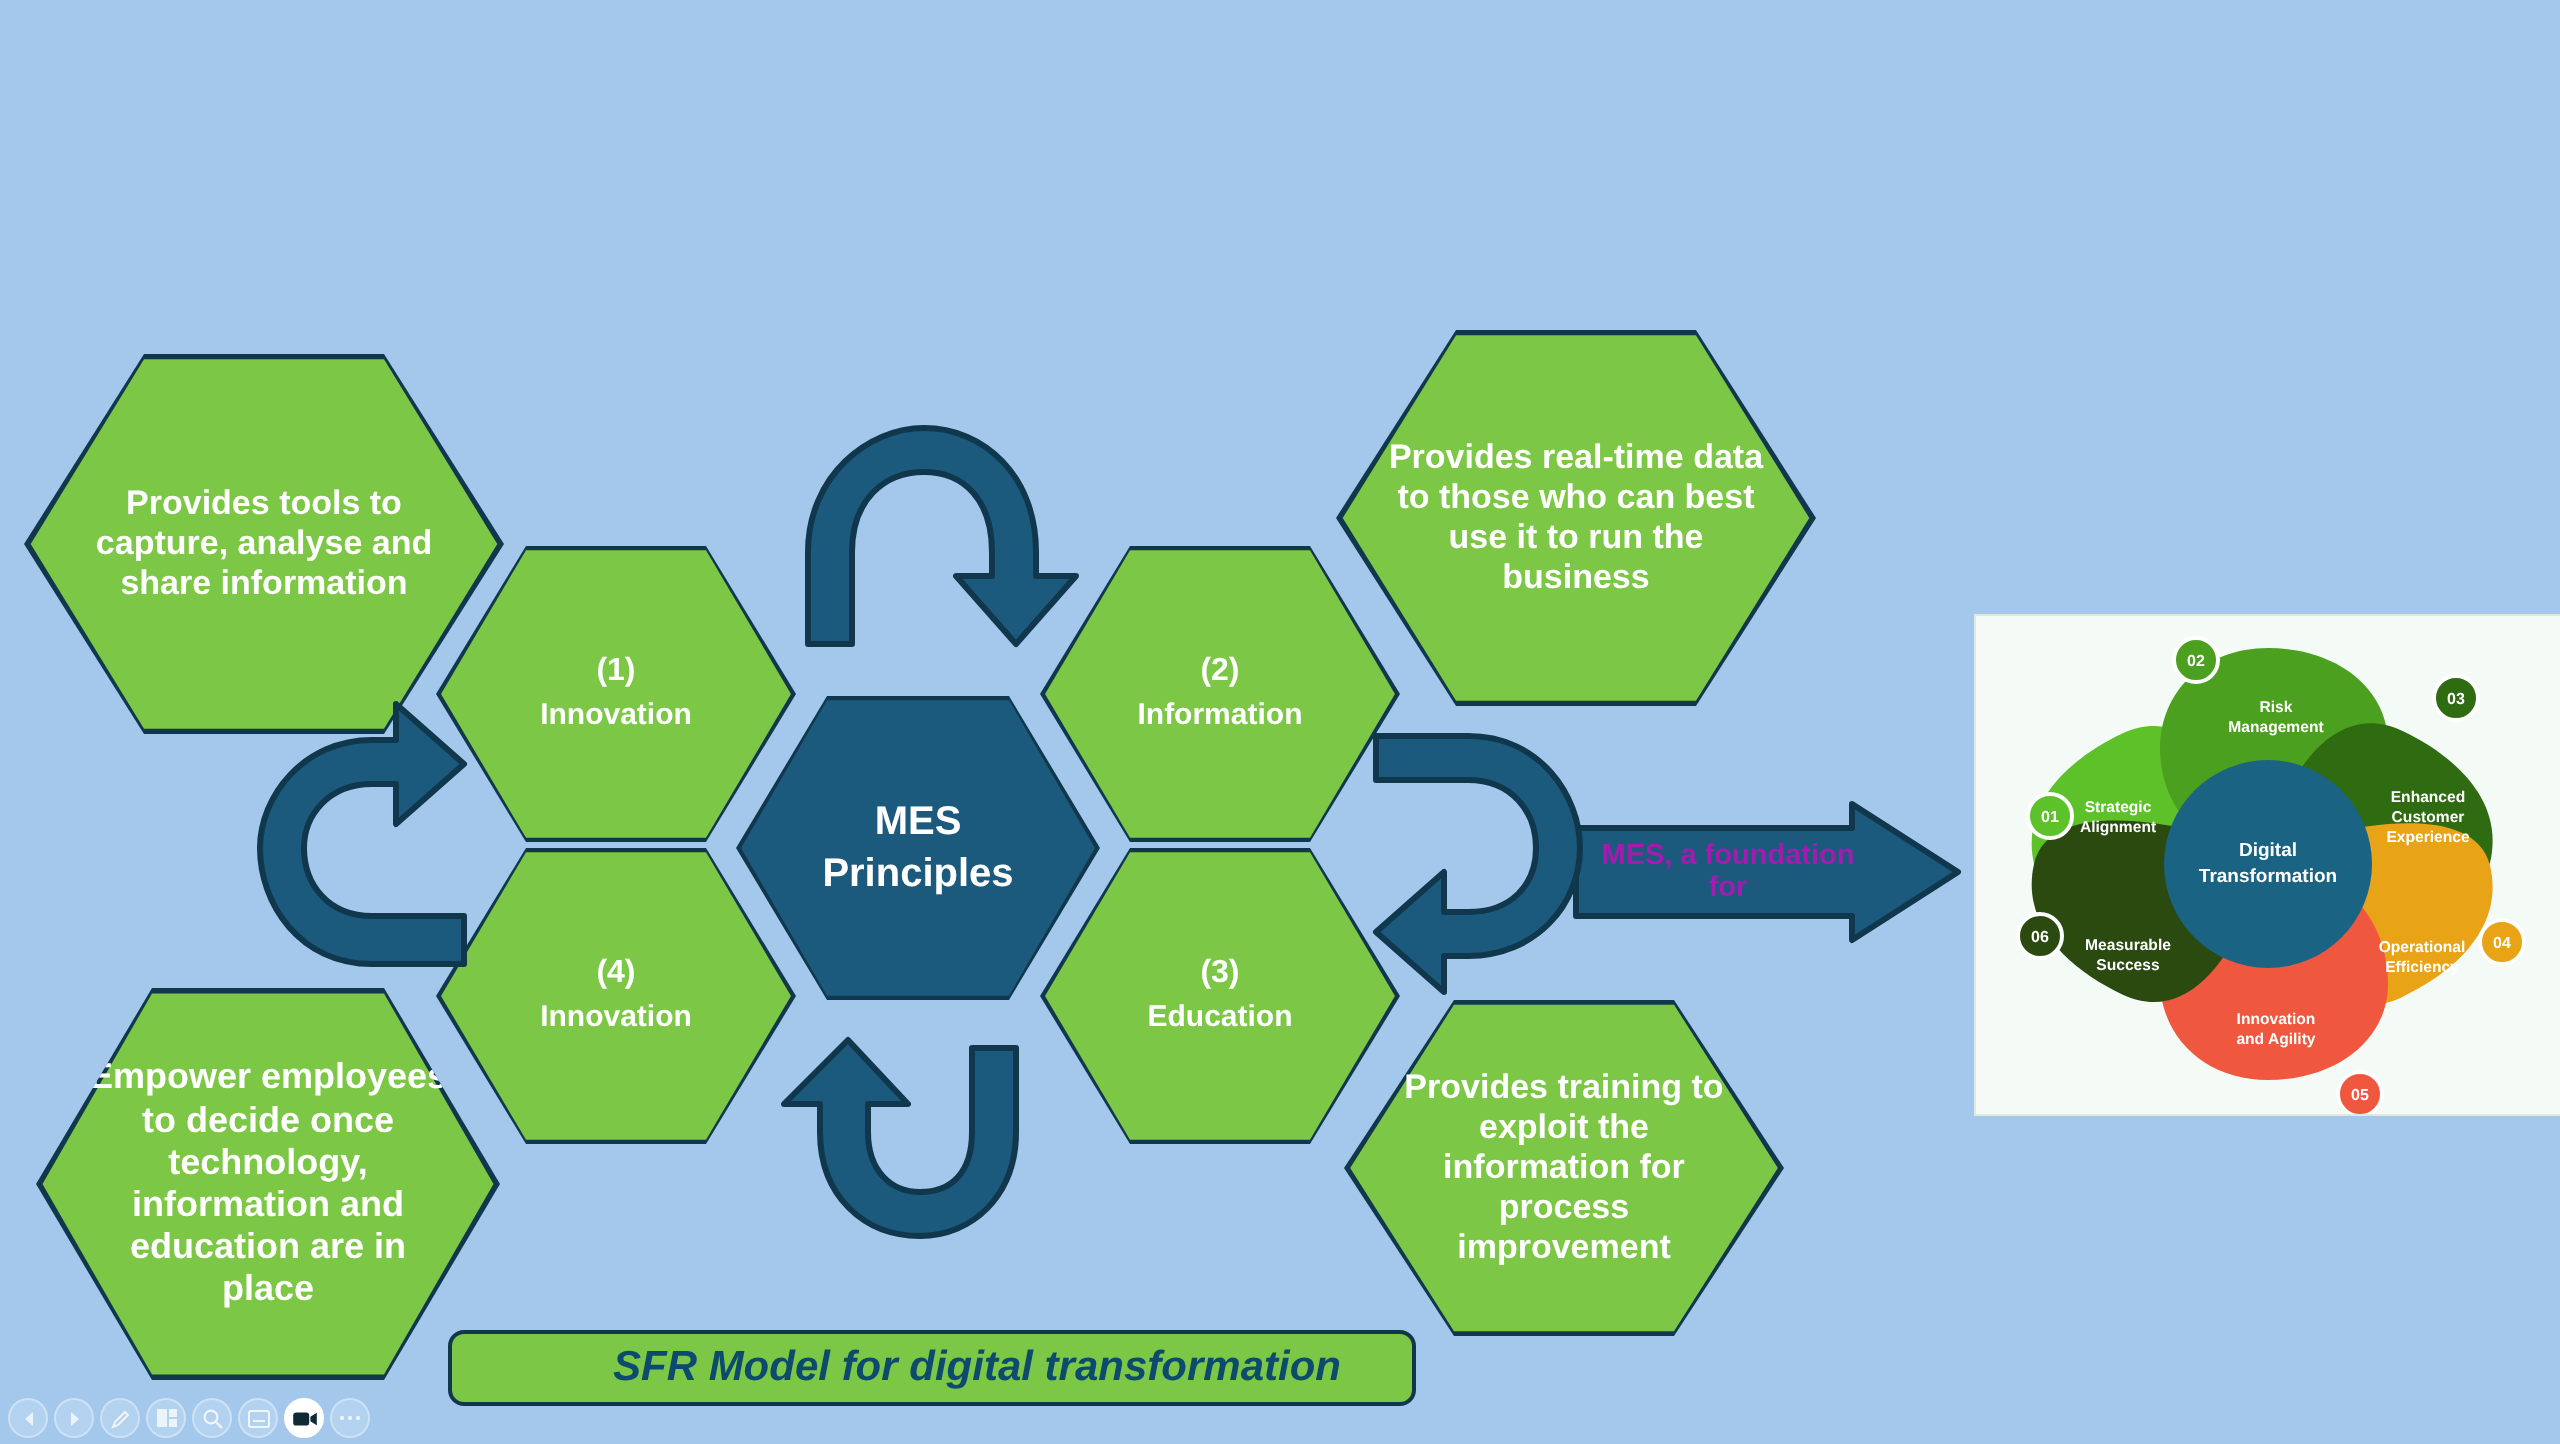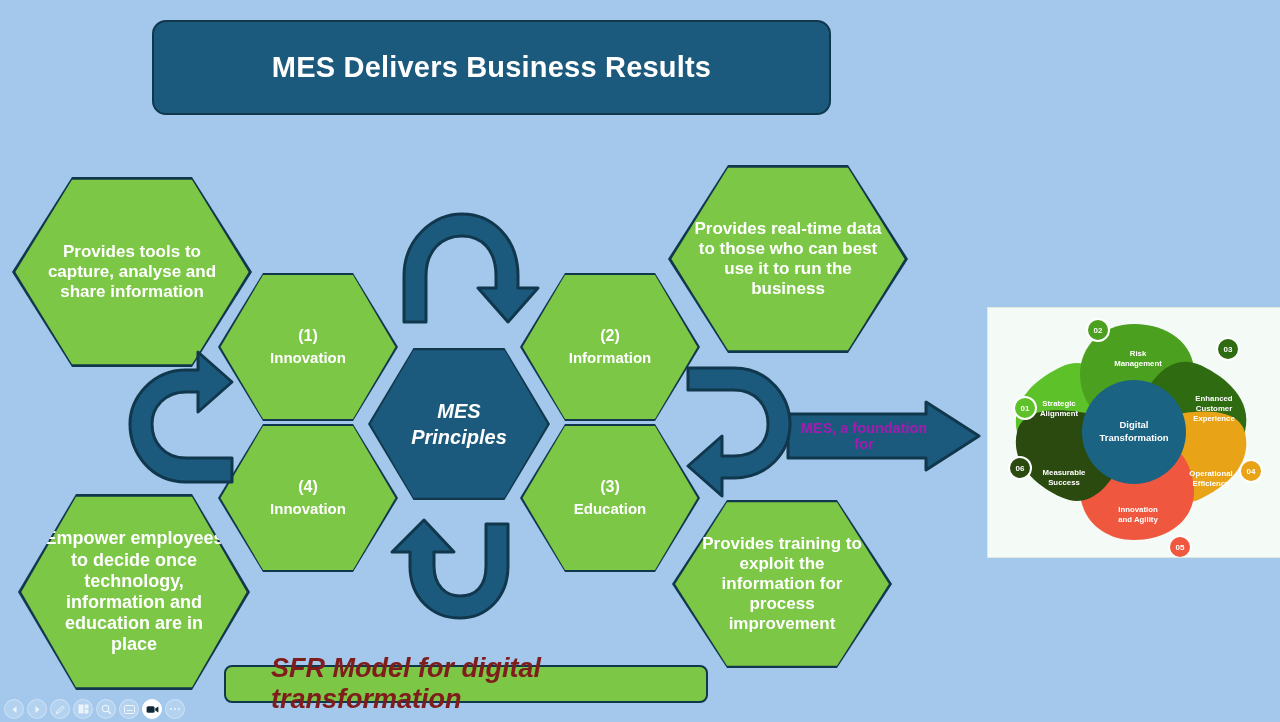--- a/index.html
+++ b/index.html
@@ -62,21 +62,21 @@
   
   #hex-1{left:218px;top:273px;width:180px;height:148px;}
   #hex-2{left:520px;top:273px;width:180px;height:148px;}
   #hex-3{left:520px;top:424px;width:180px;height:148px;}
   #hex-4{left:218px;top:424px;width:180px;height:148px;}
   #hex-1 .inner,#hex-2 .inner,#hex-3 .inner,#hex-4 .inner{font-size:15px;}
   .hex-num{display:block;font-size:16px;margin-bottom:3px;}
 
   
   #hex-center{left:368px;top:348px;width:182px;height:152px;z-index:5;}
-  #hex-center .inner{font-size:20px;line-height:1.3;font-style:italic;}
+  #hex-center .inner{font-size:20px;line-height:1.3;}
 
   
   .arrow-layer{position:absolute;inset:0;z-index:4;pointer-events:none;}
 
   
   .foundation-arrow{
     position:absolute;left:786px;top:400px;width:196px;height:72px;z-index:3;
   }
   .foundation-arrow .lbl{
     position:absolute;left:8px;top:0;width:140px;height:72px;
@@ -84,21 +84,21 @@
     color:#a21caf;font-size:14.5px;font-weight:bold;z-index:2;text-align:center;
   }
 
   
   .sfr-banner{
     position:absolute;left:224px;top:665px;width:484px;height:38px;
     background:#7cc745;border:2px solid #11374d;border-radius:8px;
     display:flex;align-items:center;justify-content:center;box-sizing:border-box;z-index:6;
   }
   .sfr-banner span{
-    color:#7f1d1d;font-size:27px;font-weight:bold;font-style:italic;margin-left:45px;
+    color:#0c4a6e;font-size:21px;font-weight:bold;font-style:italic;margin-left:45px;
   }
 
   
   .petal-panel{
     position:absolute;left:987px;top:307px;width:293px;height:249px;
     background:#f4faf5;border:1px solid #dfe9e0;overflow:hidden;z-index:3;
   }
 
   
   .toolbar{
@@ -113,23 +113,20 @@
     box-sizing:border-box;
   }
   .tb-btn.active{background:#ffffff;border-color:#ffffff;}
   .tb-btn svg{display:block;}
 </style>
 </head>
 <body>
 
 <div class="stage">
 
-  <div class="title-banner">
-    <span>MES Delivers Business Results</span>
-  </div>
 
   <svg class="arrow-layer" width="1280" height="722" viewBox="0 0 1280 722">
     <defs>
       <style>
         .arw{fill:#1b5a7d;stroke:#11374d;stroke-width:3;stroke-linejoin:round;}
       </style>
     </defs>
 
     <path class="arw" d="M404 322
              L404 276

